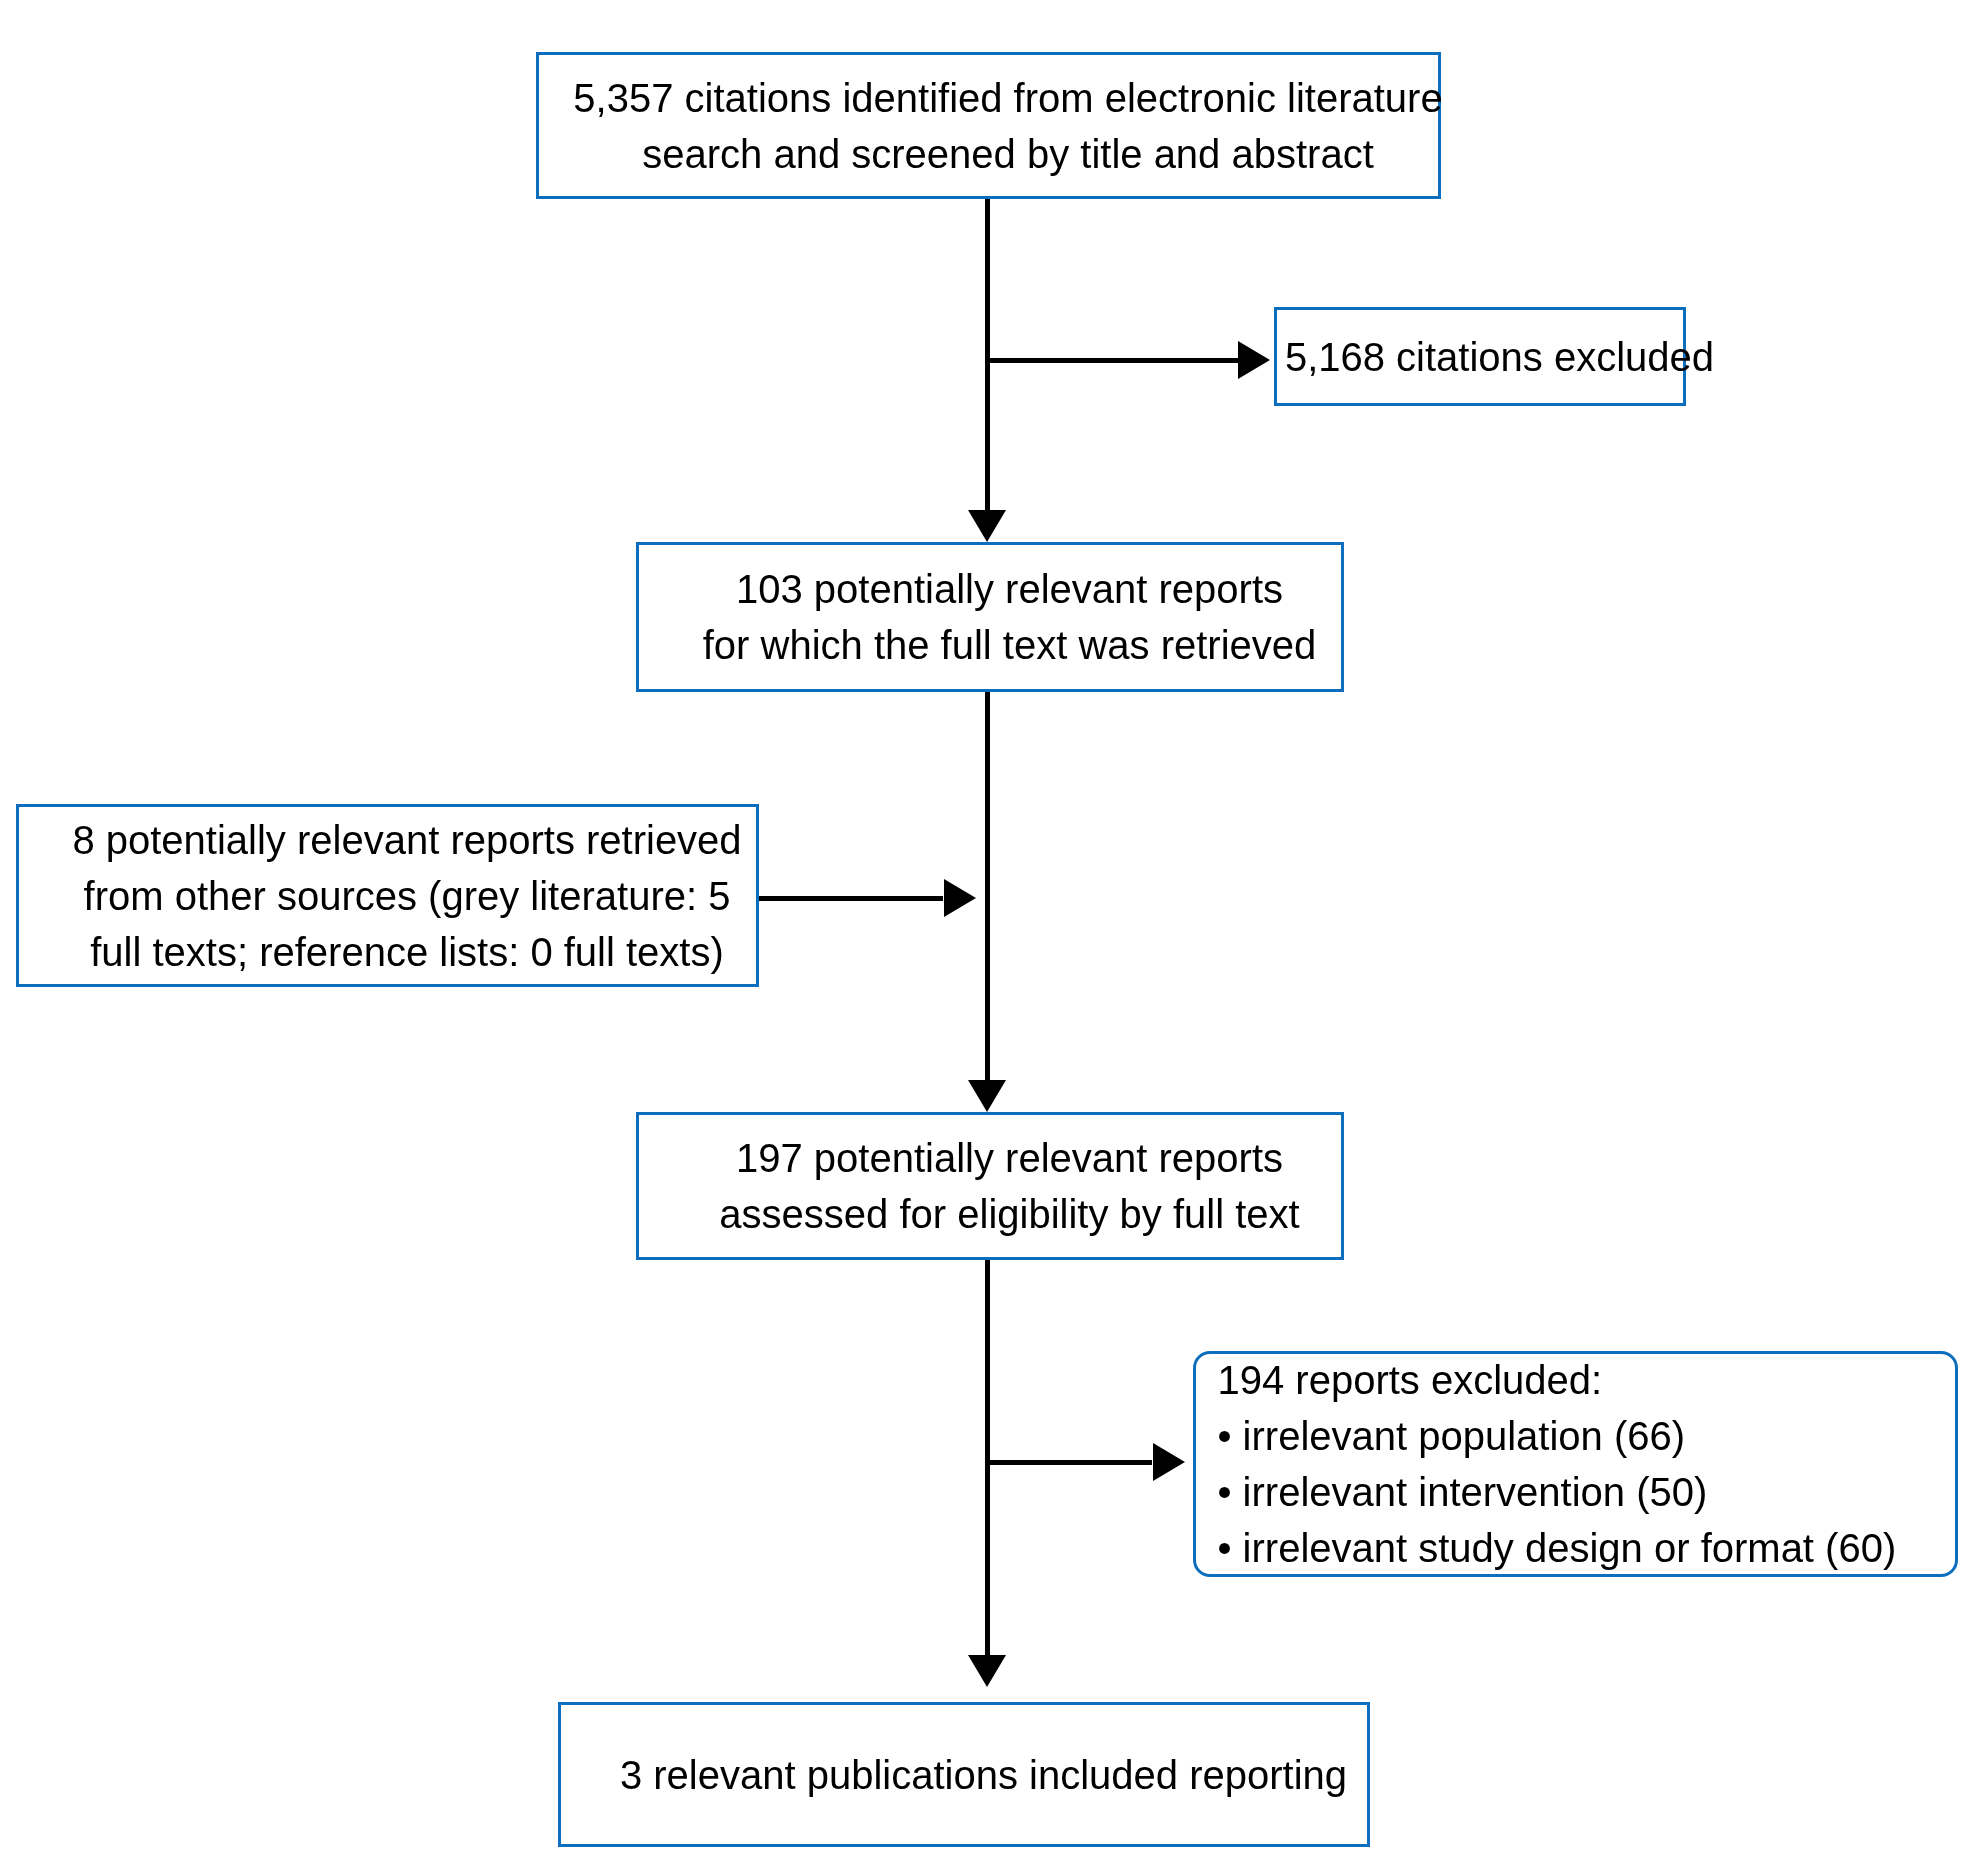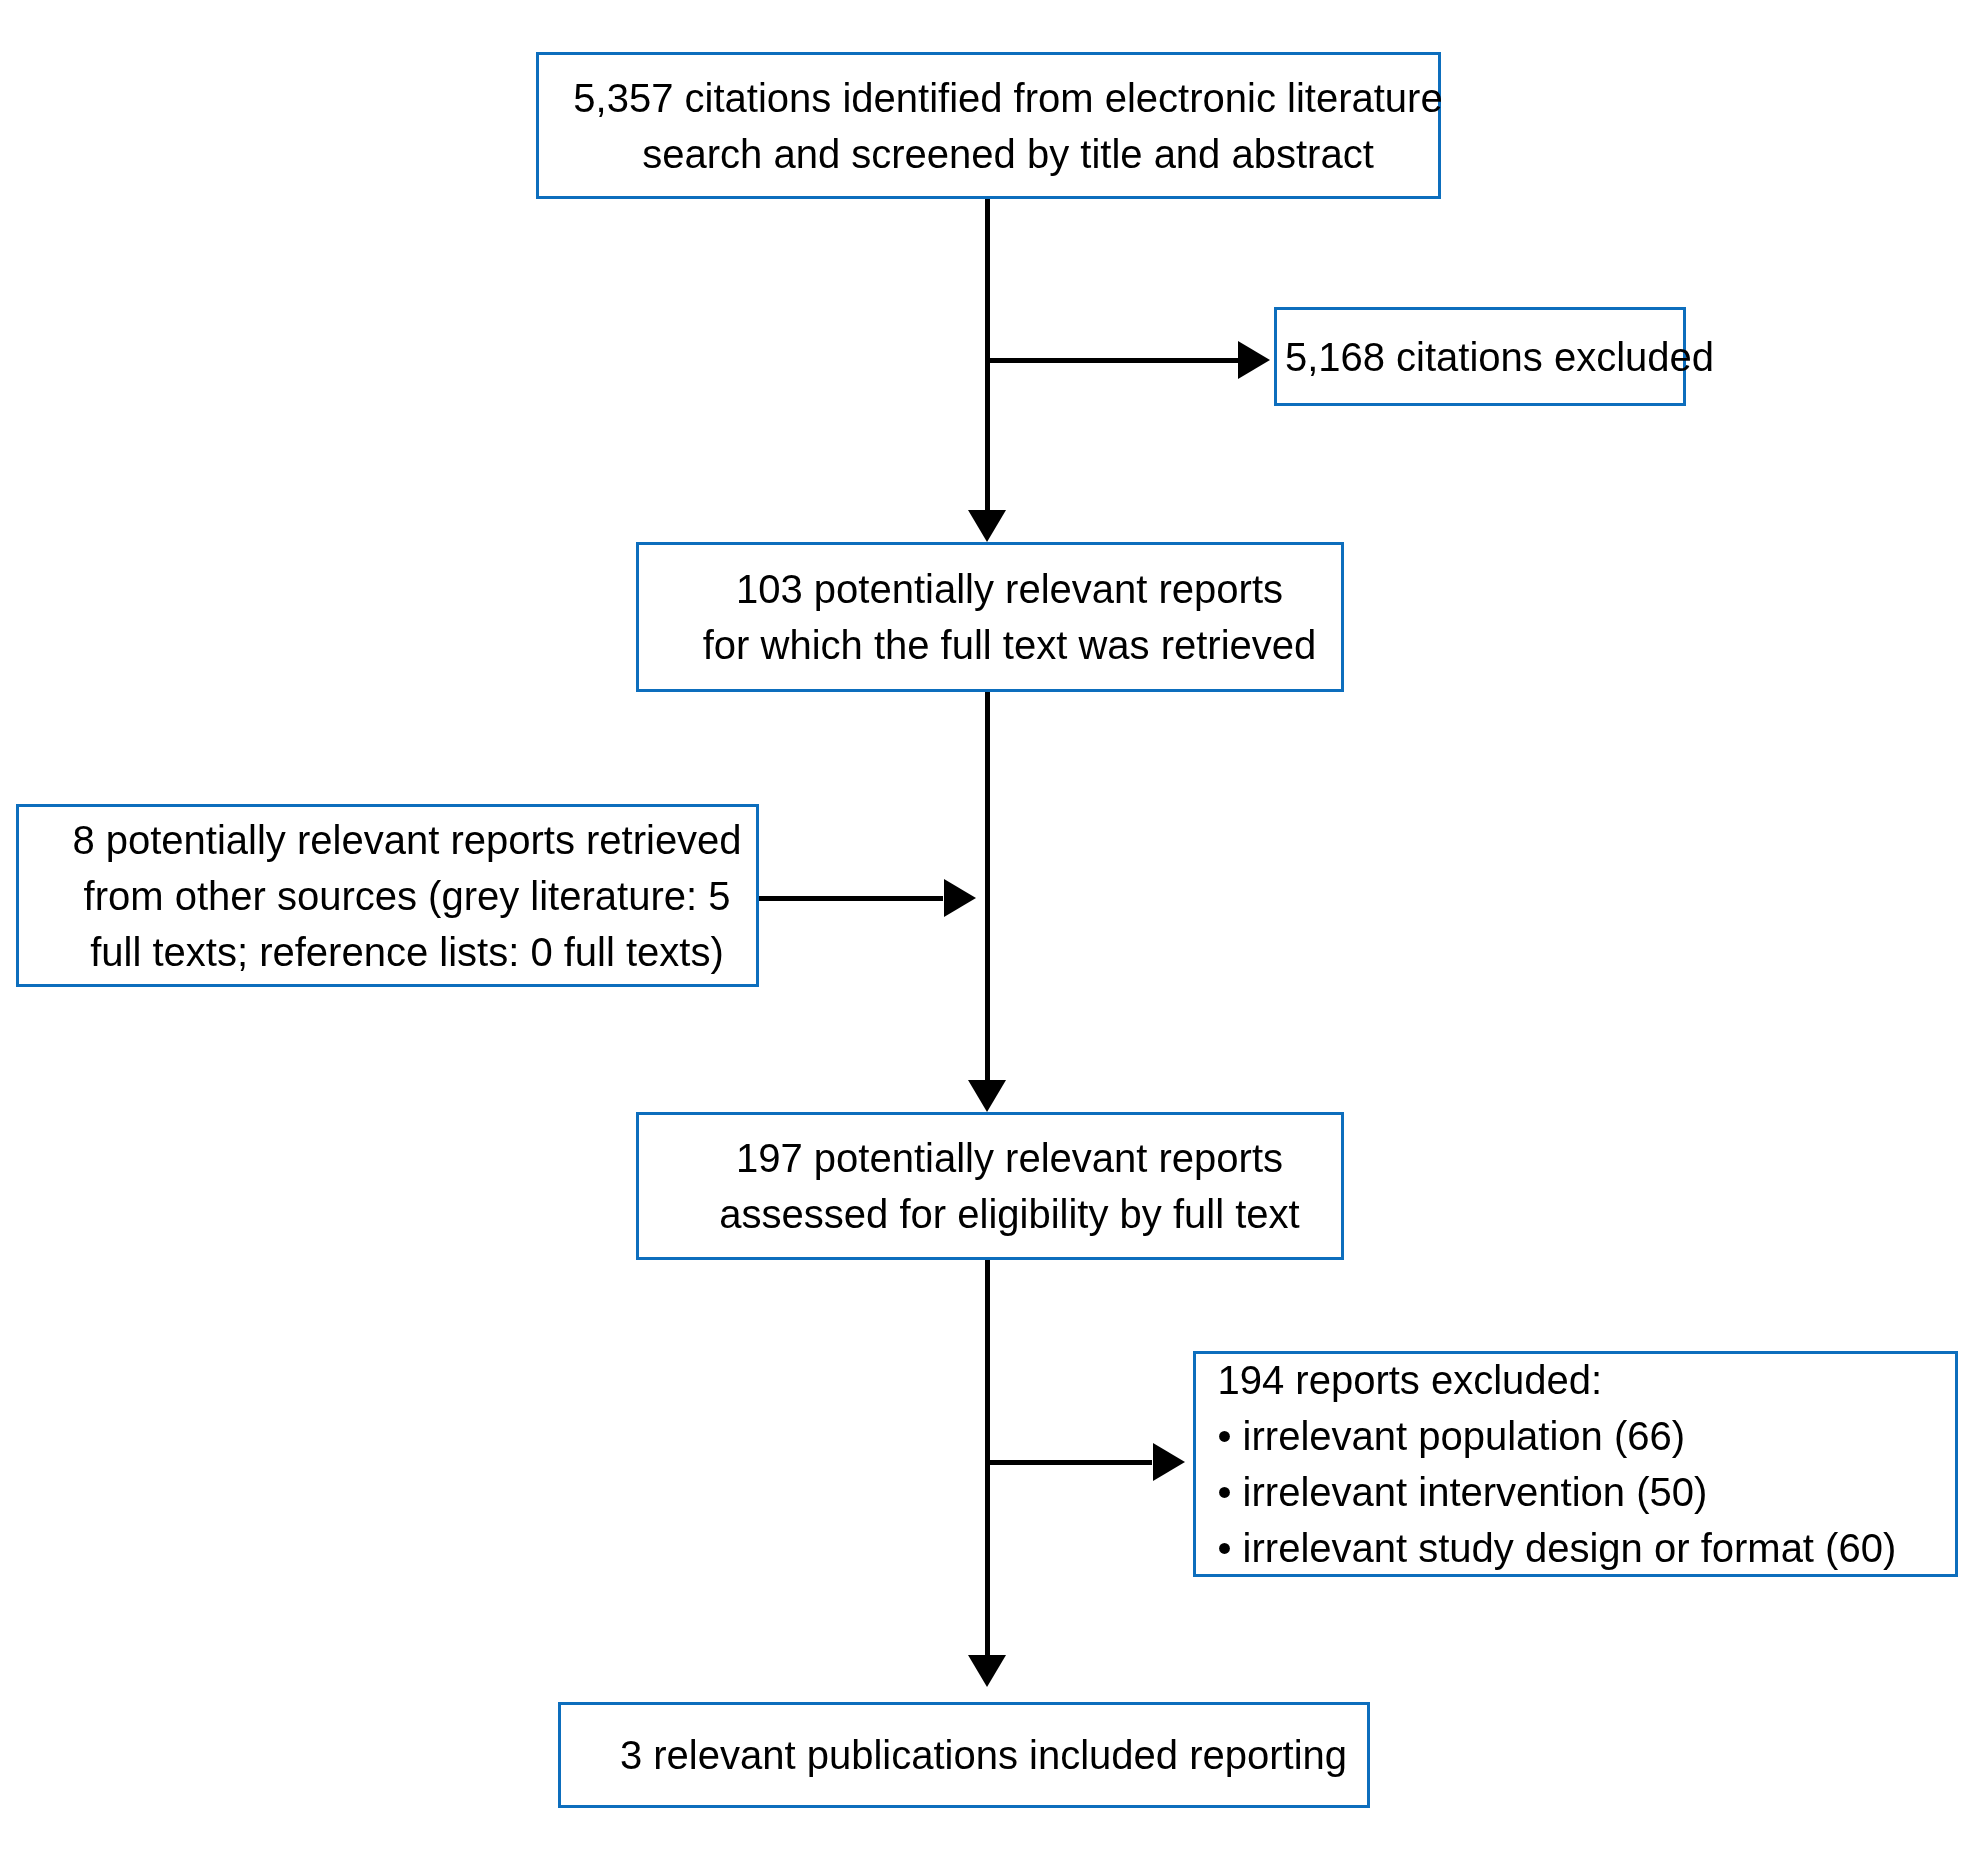--- a/index.html
+++ b/index.html
@@ -92,25 +92,25 @@
     <div class="tline">197 potentially relevant reports</div>
     <div class="tline">assessed for eligibility by full text</div>
   </div>
 
   <div class="vline" style="left:985px;top:1260px;width:5.4px;height:395px;"></div>
   <div class="arrowhead down" style="left:968px;top:1655px;"></div>
 
   <div class="hline" style="left:985px;top:1460px;width:167px;height:5.4px;"></div>
   <div class="arrowhead right" style="left:1153px;top:1443px;"></div>
 
-  <div class="box left-align" style="left:1193px;top:1351px;width:765px;height:226px;">
+  <div class="box left-align" style="left:1193px;top:1351px;width:765px;height:226px;border-radius:17px;">
     <div class="tline">194 reports excluded:</div>
     <div class="tline">• irrelevant population (66)</div>
     <div class="tline">• irrelevant intervention (50)</div>
     <div class="tline">• irrelevant study design or format (60)</div>
   </div>
 
-  <div class="box" style="left:558px;top:1702px;width:812px;height:106px;gap:16px;">
+  <div class="box" style="left:558px;top:1702px;width:812px;height:145px;gap:16px;">
     <div class="tline">3 relevant publications included reporting</div>
   </div>
 
 </div>
 
 
 </body></html>

